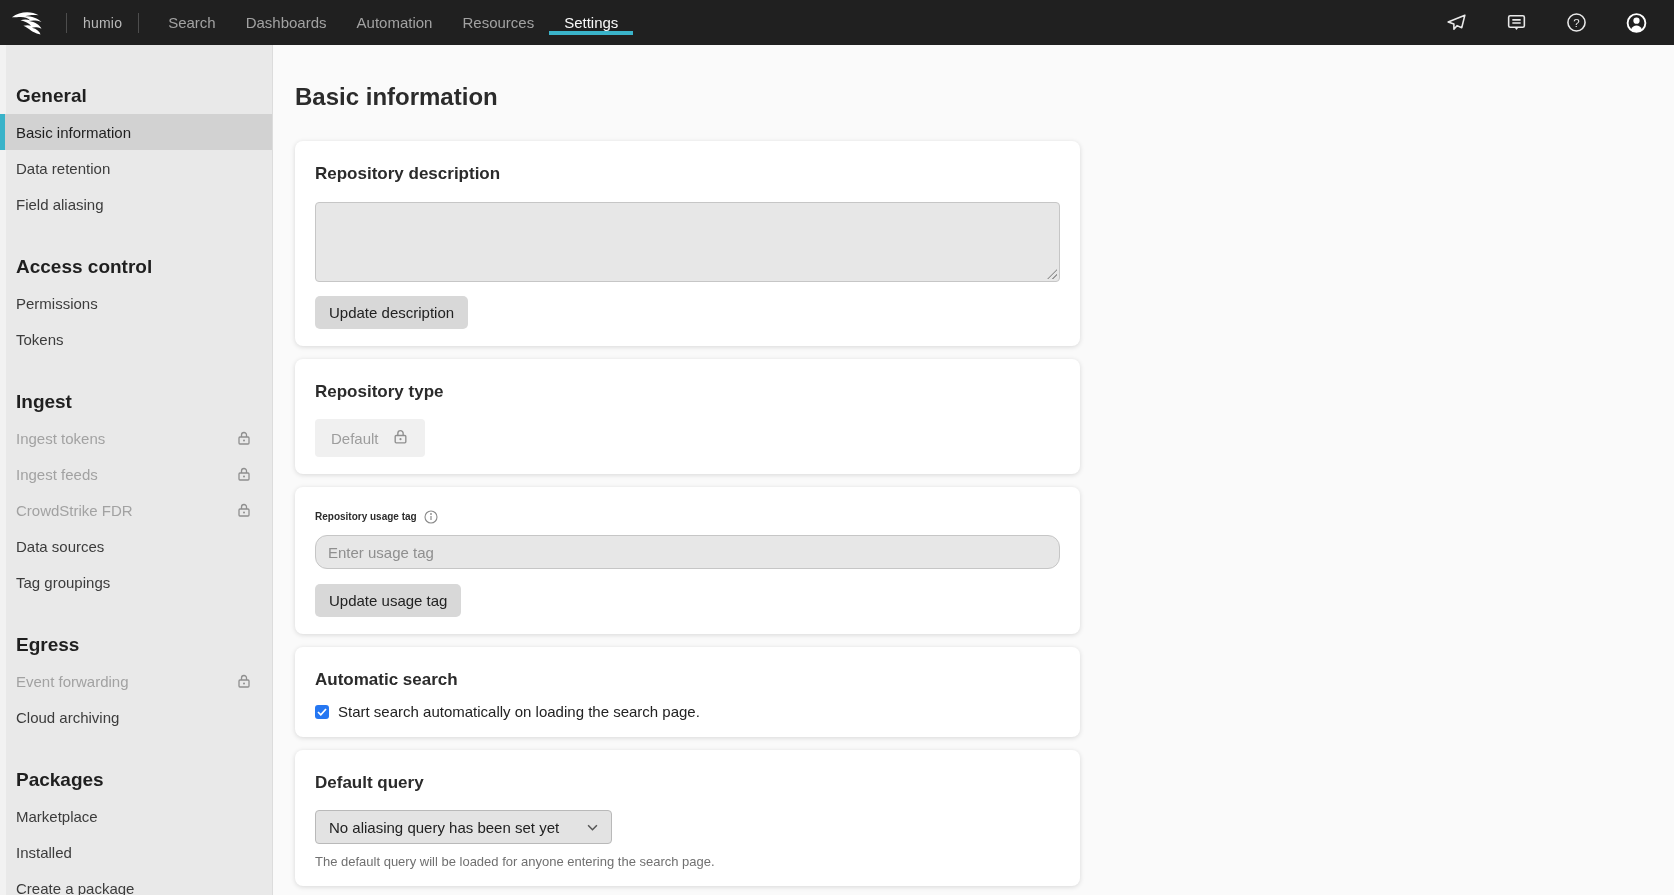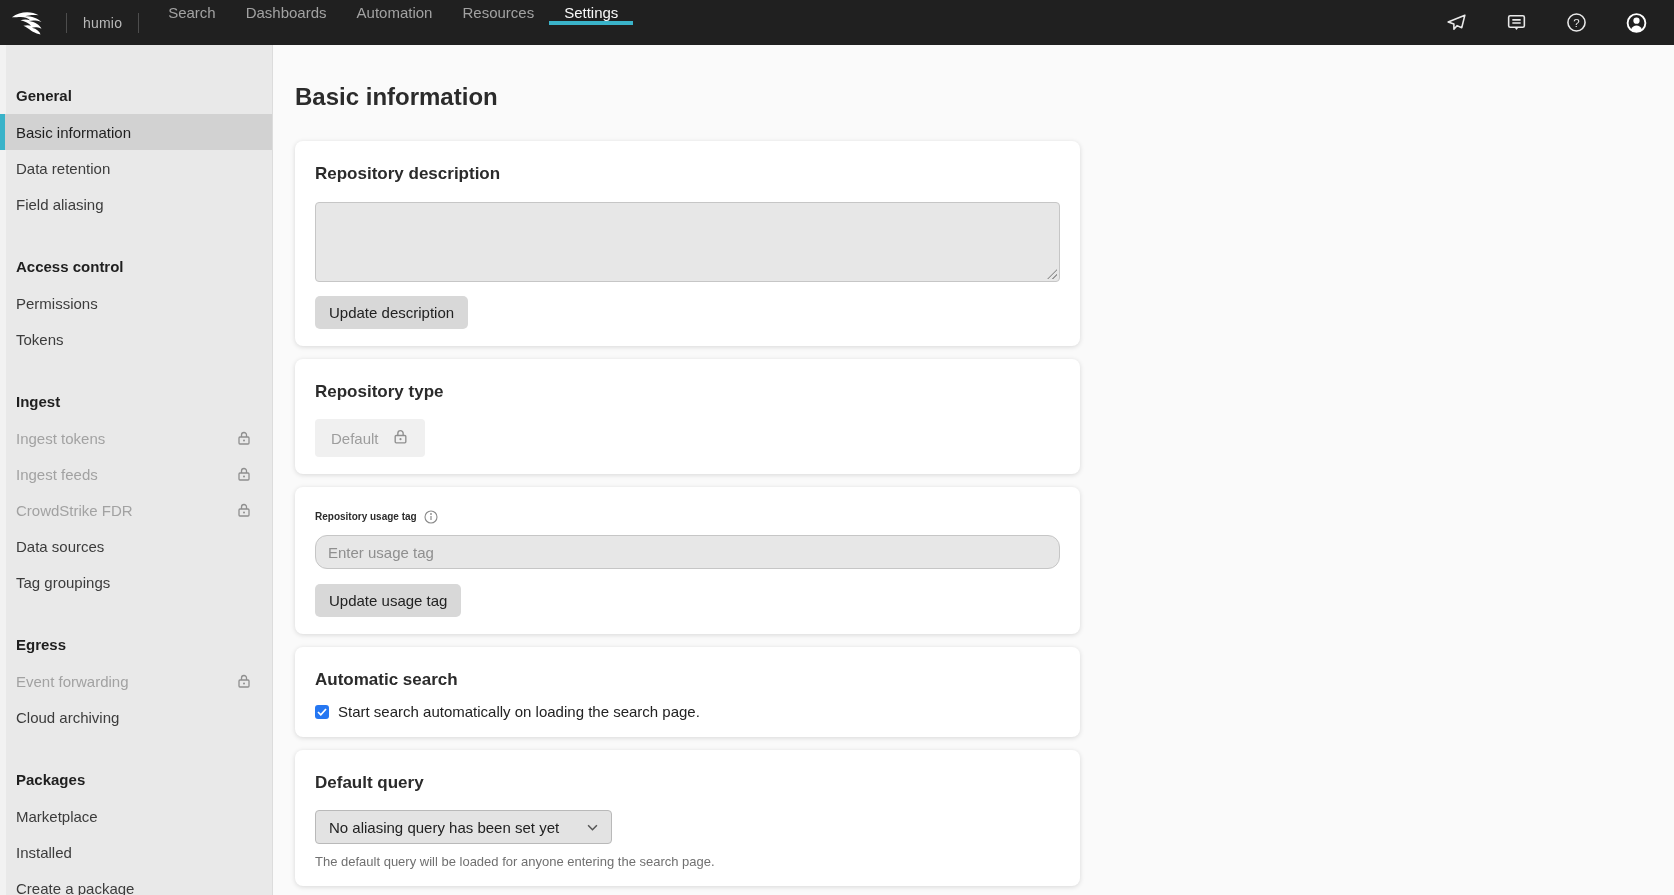--- a/index.html
+++ b/index.html
@@ -4,34 +4,34 @@
 <style>
   * { margin:0; padding:0; box-sizing:border-box; }
   html,body { width:1674px; height:895px; overflow:hidden; }
   body { font-family:"Liberation Sans", sans-serif; background:#fafafa; }
 
   
   .nav { height:45px; background:#202020; display:flex; align-items:stretch; }
   .nav-logo { display:flex; align-items:center; padding:0 14px 0 10px; }
   .nav-sep { width:1px; height:20px; background:#4d4d4d; align-self:center; }
   .nav-brand { color:#b9b9b9; font-size:14px; display:flex; align-items:center; padding:0 16px; letter-spacing:.2px; }
-  .nav-items { display:flex; align-items:flex-start; margin-left:14px; }
+  .nav-items { display:flex; align-items:center; margin-left:14px; }
   .nav-item { display:flex; align-items:center; padding:4px 15px 0 15px; color:#a2a2a2; font-size:15px; cursor:pointer; border-bottom:4px solid transparent; }
   .nav-item.active { color:#fafafa; border-bottom-color:#3ab3c9; }
   .nav-spacer { flex:1; }
   .nav-icons { display:flex; align-items:center; gap:37px; padding-right:26px; }
   .nav-icon { width:23px; height:23px; display:flex; align-items:center; justify-content:center; cursor:pointer; }
 
   
   .shell { display:flex; height:850px; }
 
   
   .sidebar { width:273px; background:#e9e9e9; border-right:1px solid #dcdcdc; padding-top:39px; position:relative; flex-shrink:0; }
   .sidebar::before { content:""; position:absolute; left:0; top:0; bottom:0; width:6px; background:#f2f2f2; }
-  .side-title { font-size:15px; font-weight:bold; color:#1f1f1f; height:24px; line-height:24px; padding-left:16px; margin-top:33px; margin-bottom:6px; position:relative; }
+  .side-title { font-size:19px; font-weight:bold; color:#1f1f1f; height:24px; line-height:24px; padding-left:16px; margin-top:33px; margin-bottom:6px; position:relative; }
   .side-title.first { margin-top:0; }
   .side-item { height:36px; display:flex; align-items:center; padding-left:16px; padding-right:20px; font-size:15px; color:#3c3c3c; cursor:pointer; position:relative; }
   .side-item.active { background:#d2d2d2; color:#1f1f1f; }
   .side-item.active::before { content:""; position:absolute; left:0; top:0; bottom:0; width:5px; background:#3ab3c9; }
   .side-item.locked { color:#a2a2a2; cursor:default;gap:15px; }
   .side-item .lock { margin-left:auto; display:flex; }
 
   
   .main { flex:1; background:#fafafa; padding:36px 24px 0 22px; overflow:hidden; }
   .page-title { font-size:24px; line-height:32px; font-weight:bold; color:#2b2b2b; margin-bottom:28px; }

